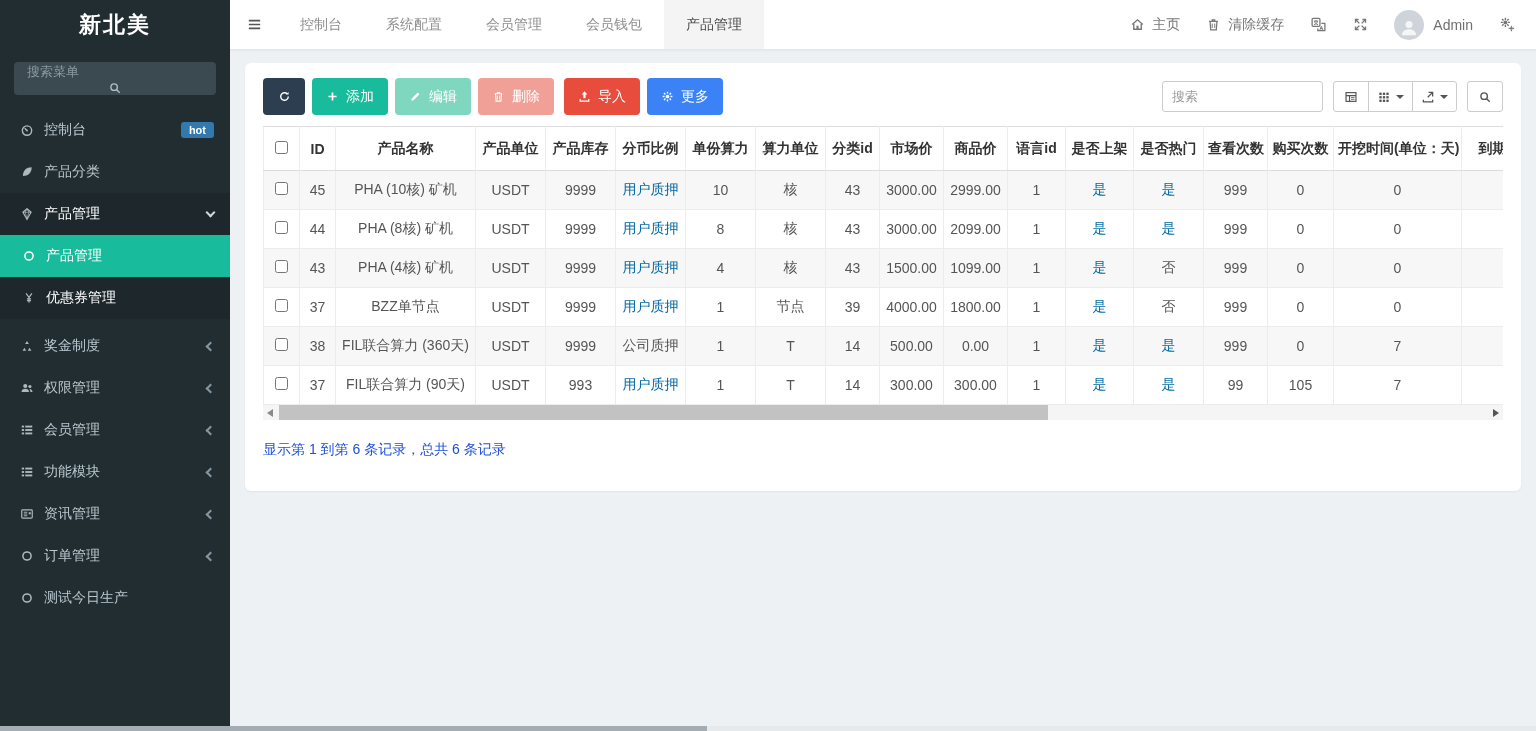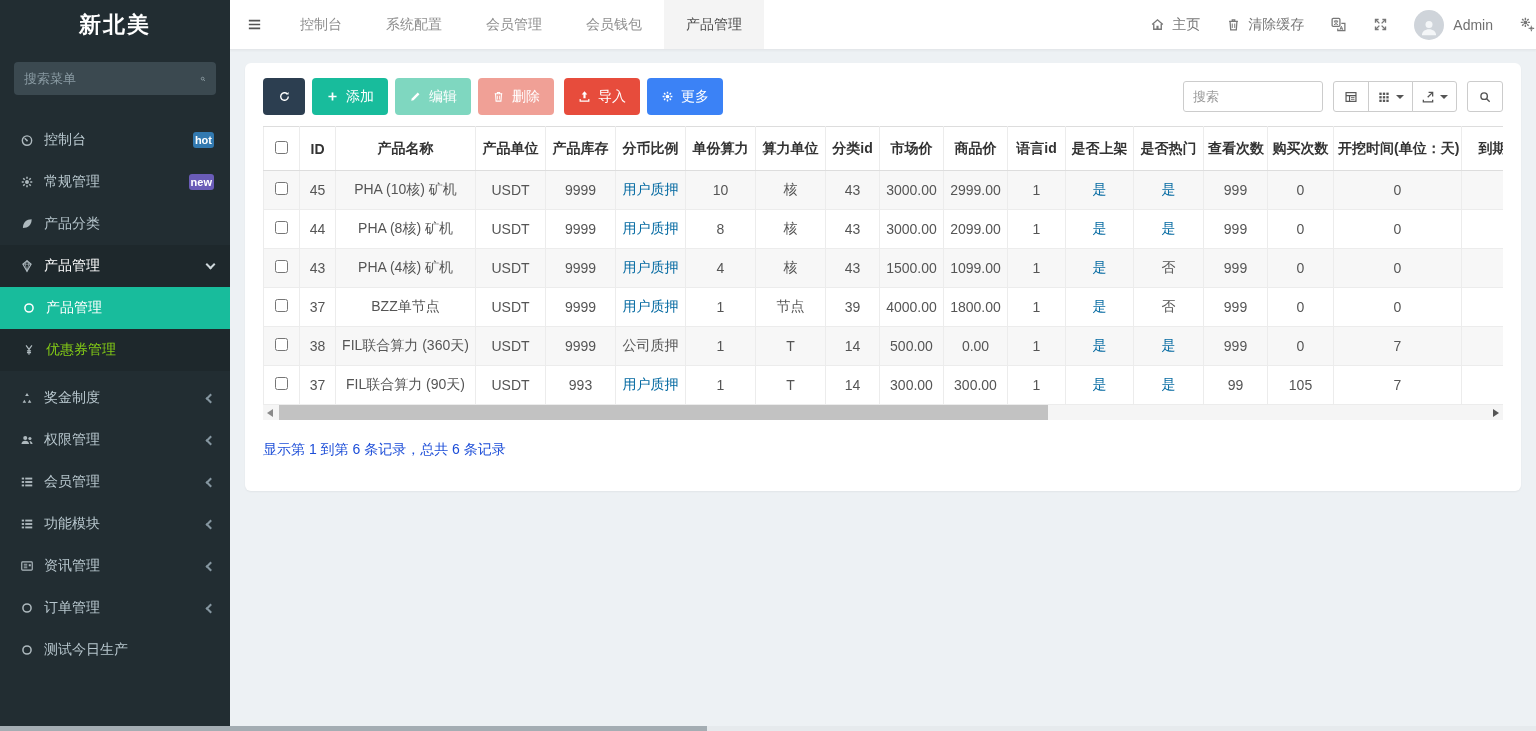--- a/index.html
+++ b/index.html
@@ -6,60 +6,60 @@
   html,body { width:1536px; height:731px; overflow:hidden;
     font-family:"Liberation Sans","DejaVu Sans",sans-serif; background:#edf1f4; }
 
   svg.ic { width:14px; height:14px; vertical-align:-2px; }
 
   
   .sidebar { position:absolute; left:0; top:0; width:230px; height:726px;
     background:#222d32; z-index:5; }
   .logo { height:50px; line-height:50px; text-align:center; color:#fff;
     font-size:22px; font-weight:bold; letter-spacing:2px; background:#222d32; }
-  .side-search { margin:12px 14px 24px; height:33px; background:#3b4950;
-    border-radius:4px; display:flex; align-items:center; padding:0 10px; }
+  .side-search { margin:12px 14px 14px; height:33px; background:#3b4950;
+    border-radius:4px; display:flex; align-items:center; padding:0 10px;flex-direction:column; }
   .side-search input { flex:1; background:transparent; border:none; outline:none;
     color:#aebfc6; font-size:13px; font-family:inherit; }
   .side-search input::placeholder { color:#8a9ba3; }
   .side-search svg { width:14px; height:14px; color:#aebfc6; }
   .snav { list-style:none; margin-top:6px; }
   .sitem { height:42px; display:flex; align-items:center; padding:0 16px 0 20px;
     color:#b8c7ce; font-size:14px; cursor:pointer; }
   .sitem svg.ic { margin-right:10px; color:#aeb9be; flex:none; }
   .sitem .lbl { flex:1; }
   .badge { font-size:11px; font-weight:bold; color:#fff; border-radius:3px;
-    padding:2px 2px; }
+    padding:2px 8px; }
   .badge:empty { display:none; }
   .badge[data-type="hot"] { background:#3279b0; }
   .badge[data-type="new"] { background:#6a5cb8; }
   .chev-l { width:7px; height:7px; border-left:2px solid #8596a0;
     border-bottom:2px solid #8596a0; transform:rotate(45deg); display:none; }
   .sitem.children .chev-l { display:block; }
   .group { background:#1e282c; }
   .group > .sitem { color:#fff; }
   .chev-d { width:7px; height:7px; border-left:2px solid #cfd8dc;
     border-bottom:2px solid #cfd8dc; transform:rotate(-45deg); margin-top:-4px; }
-  .sub .sitem { color:#84cc16; padding-left:22px; }
+  .sub .sitem { color:#ffffff; padding-left:22px; }
   .sub .sitem.active { background:#18bc9c; color:#fff; }
   .sub .sitem.active svg.ic { color:#fff; }
 
   
   .main { position:absolute; left:230px; top:0; width:1306px; height:731px; }
   .navbar { height:50px; background:#fff; display:flex; align-items:stretch;
     border-bottom:1px solid #e4e7ea; box-shadow:0 1px 2px rgba(0,0,0,.04); }
   .nv-burger { width:48px; display:flex; align-items:center; justify-content:center;
     color:#555; cursor:pointer; }
   .nv-burger svg { width:17px; height:17px; }
   .tabs { display:flex; align-items:stretch; }
   .tab { display:flex; align-items:center; gap:7px; padding:0 22px; font-size:14px;
     color:#8f8f8f; cursor:pointer; }
   .tab.active { background:#f4f4f4; color:#4d4d4d; }
   .nv-right { margin-left:auto; display:flex; align-items:center; gap:26px;
-    }
+    padding-right:20px; }
   .nv-link { display:flex; align-items:center; gap:7px; color:#777; font-size:14px;
     cursor:pointer; }
   .nv-link svg { width:15px; height:15px; }
   .avatar { width:30px; height:30px; border-radius:50%; background:#cfd4da;
     display:flex; align-items:center; justify-content:center; overflow:hidden; }
   .avatar svg { width:20px; height:20px; color:#f4f6f8; margin-top:4px; }
   .nv-user { display:flex; align-items:center; gap:9px; color:#707070;
     font-size:14px; cursor:pointer; }
 
   
@@ -71,21 +71,21 @@
     font-family:inherit; display:inline-flex; align-items:center; gap:7px;
     padding:0 14px; margin-right:7px; cursor:pointer; }
   .btn svg { width:13px; height:13px; }
   .btn-refresh { background:#2c3e50; width:42px; justify-content:center; padding:0; }
   .btn-add { background:#18bc9c; }
   .btn-edit { background:#7fd7c0; cursor:default; }
   .btn-del { background:#f0a096; cursor:default; margin-right:10px; }
   .btn-import { background:#e74c3c; }
   .btn-more { background:#3b82f6; }
   .tb-right { margin-left:auto; display:flex; align-items:center; }
-  .tb-search { width:140px; height:31px; border:1px solid #ccc; border-radius:3px;
+  .tb-search { width:161px; height:31px; border:1px solid #ccc; border-radius:3px;
     padding:0 9px; font-size:13px; font-family:inherit; color:#555; outline:none; }
   .tb-search::placeholder { color:#999; }
   .btn-group { display:flex; margin-left:10px; }
   .gbtn { height:31px; min-width:36px; background:#fff; border:1px solid #ccc;
     color:#555; display:inline-flex; align-items:center; justify-content:center;
     gap:5px; padding:0 8px; cursor:pointer; margin-left:-1px; }
   .btn-group .gbtn:first-child { border-radius:3px 0 0 3px; margin-left:0; }
   .btn-group .gbtn:last-child { border-radius:0 3px 3px 0; }
   .gbtn svg { width:14px; height:14px; }
   .gbtn.single { border-radius:3px; margin-left:10px; }
@@ -273,27 +273,20 @@
   <ul class="snav">
 
       <li class="sitem">
         <svg class="ic">
           <use href="#i-gauge"></use>
         </svg>
         <span class="lbl">控制台</span>
         <span class="badge" data-type="hot">hot</span>
       </li>
 
-      <li class="sitem">
-        <svg class="ic">
-          <use href="#i-gear"></use>
-        </svg>
-        <span class="lbl">常规管理</span>
-        <span class="badge" data-type="new">new</span>
-      </li>
 
       <li class="sitem">
         <svg class="ic">
           <use href="#i-leaf"></use>
         </svg>
         <span class="lbl">产品分类</span>
 
       </li>
     </ul>
 

